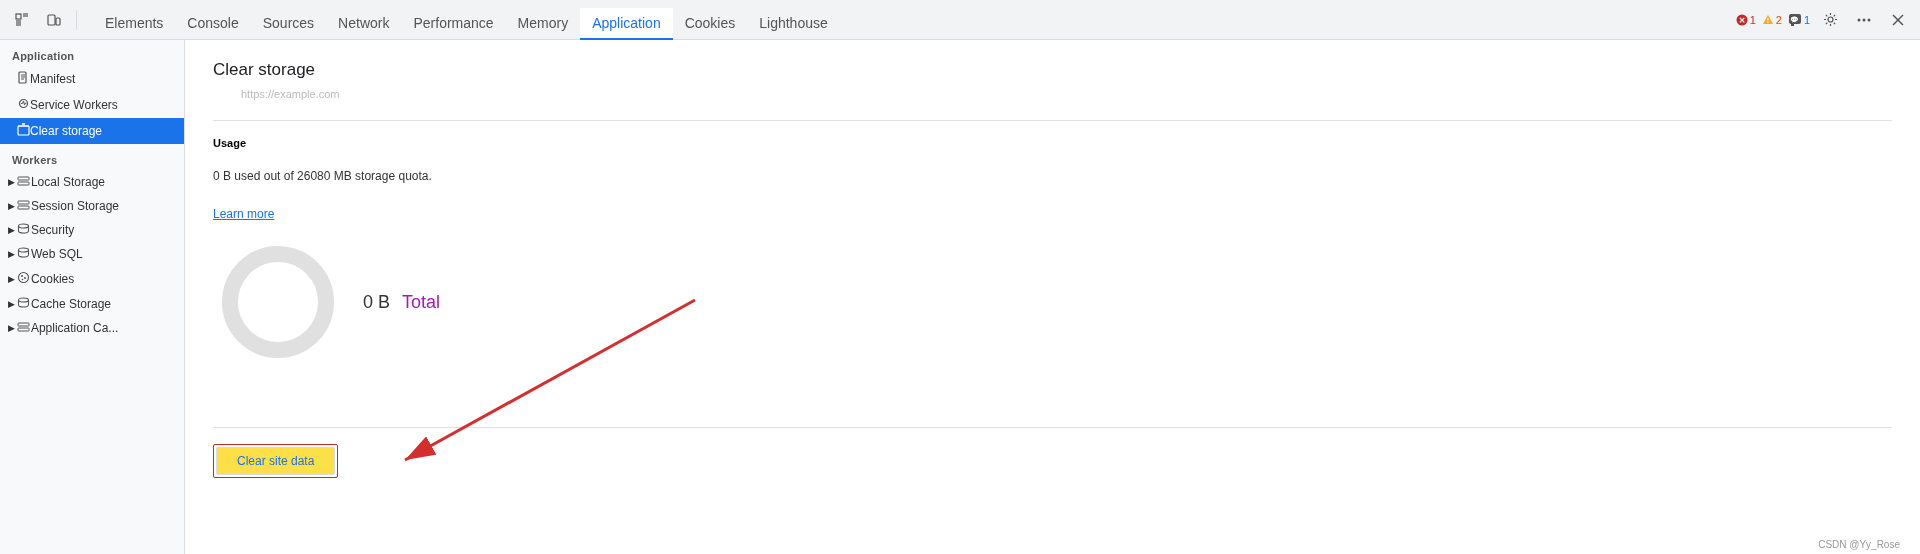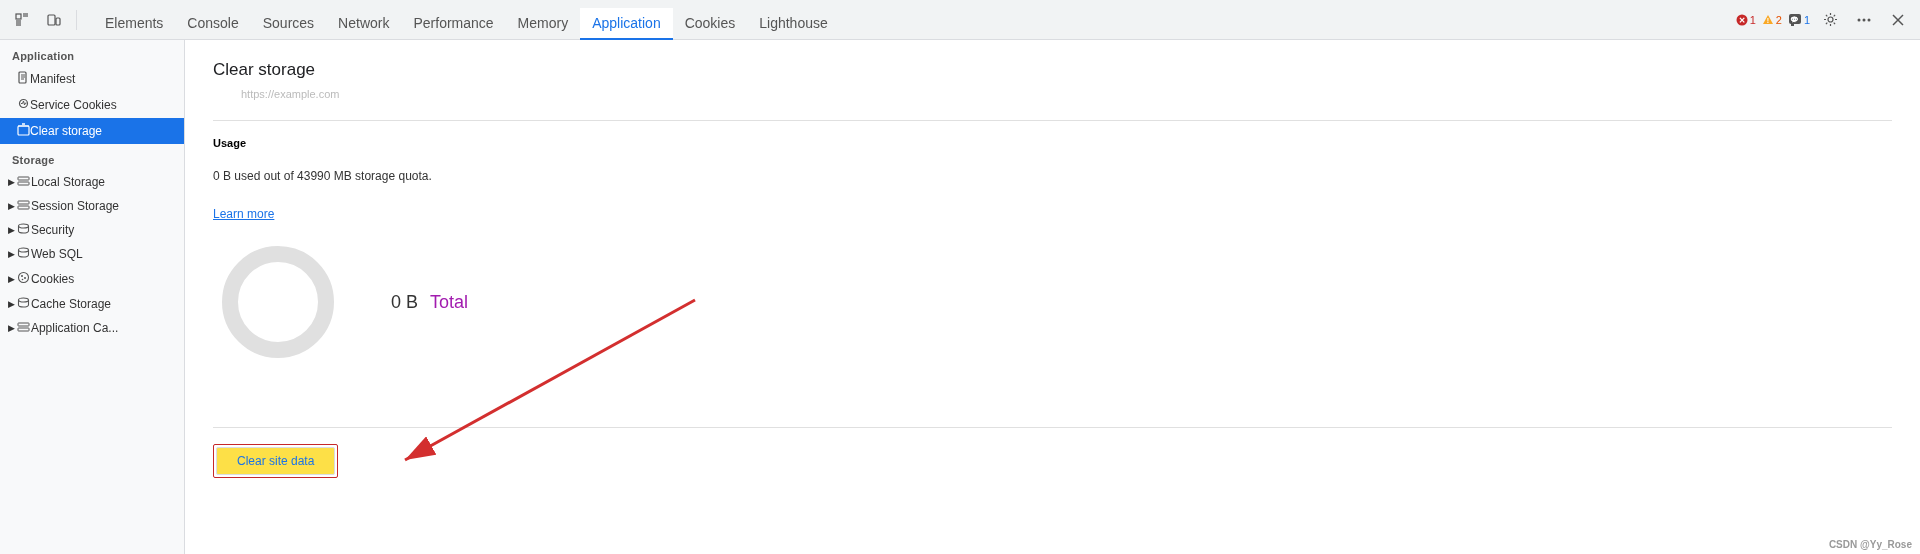--- a/index.html
+++ b/index.html
@@ -56,40 +56,40 @@
     .content { flex: 1; background: white; overflow-y: auto; padding: 20px 28px; position: relative; }
 
     .page-title { font-size: 17px; font-weight: 400; color: #202124; margin-bottom: 8px; }
     .url-text { font-size: 11px; color: #aaa; margin-bottom: 20px; margin-left: 28px; }
     .section-divider { border: none; border-top: 1px solid #e0e0e0; margin: 16px 0; }
     .usage-label { font-size: 11px; font-weight: 600; color: #000000; margin-bottom: 20px; }
     .usage-text { font-size: 12px; color: #333; margin-bottom: 6px; }
     .learn-more { color: #1a73e8; text-decoration: underline; font-size: 12px; cursor: pointer; display: inline-block; margin-bottom: 16px; margin-top: 18px; }
 
     
-    .chart-area { display: flex; align-items: center; gap: 48px; margin-bottom: 32px; }
+    .chart-area { display: flex; align-items: center; gap: 20px; margin-bottom: 32px; }
     .donut-container { width: 130px; height: 130px; position: relative; }
     .donut-svg { width: 130px; height: 130px; }
     .chart-total { display: flex; gap: 12px; align-items: center; }
     .chart-total-value { font-size: 18px; font-weight: 500; color: #333; }
     .chart-total-label { font-size: 18px; color: #a21caf; }
 
     
     .button-area { border-top: 1px solid #e0e0e0; padding-top: 16px; margin-top: 16px; }
     .clear-btn-wrapper {
       display: inline-block; border: 1px solid #c62828;
       border-radius: 2px; padding: 2px;
     }
     .clear-btn {
       background: #fde047; border: 1px solid #dadce0;
       padding: 6px 20px; font-size: 12px; color: #1a73e8;
       cursor: pointer; border-radius: 2px;
     }
 
-    .watermark { position: absolute; bottom: 4px; right: 8px; font-size: 10px; color: #999; font-weight: bold; }
+    .watermark { position: absolute; bottom: 4px; right: 20px; font-size: 10px; color: #999; }
 
     
     .sidebar::-webkit-scrollbar { width: 6px; }
     .sidebar::-webkit-scrollbar-thumb { background: #c0c0c0; border-radius: 3px; }
     .content::-webkit-scrollbar { width: 6px; }
     .content::-webkit-scrollbar-thumb { background: #c0c0c0; border-radius: 3px; }
   </style>
 </head>
 <body>
 
@@ -200,34 +200,34 @@
       </span>
       <span>Manifest</span>
     </div>
     <div class="sidebar-item">
       <span class="icon">
         <svg width="13" height="13" viewBox="0 0 13 13">
             <circle cx="6.5" cy="6.5" r="4" fill="none" stroke="#555" stroke-width="1.2"></circle>
             <path d="M4 6.5h1.5L6.5 4l1 4 1-2h1" stroke="#555" stroke-width="1" fill="none"></path>
           </svg>
       </span>
-      <span>Service Cookies</span>
+      <span>Service Workers</span>
     </div>
     <div class="sidebar-item active">
       <span class="icon">
         <svg width="13" height="13" viewBox="0 0 13 13">
             <rect x="1" y="3" width="11" height="9" rx="1" fill="none" stroke="white" stroke-width="1.2"></rect>
             <line x1="1" y1="3" x2="12" y2="3" stroke="white" stroke-width="1.2"></line>
             <line x1="5" y1="1" x2="8" y2="1" stroke="white" stroke-width="1.5"></line>
           </svg>
       </span>
       <span>Clear storage</span>
     </div>
 
-    <div class="sidebar-section-label">Storage</div>
+    <div class="sidebar-section-label">Workers</div>
     <div class="sidebar-item has-arrow">
       <span class="arrow">▶</span>
       <span class="icon">
         <svg width="13" height="10" viewBox="0 0 13 10">
             <rect x="1" y="1" width="11" height="3" rx="0.5" fill="none" stroke="#555" stroke-width="1"></rect>
             <rect x="1" y="6" width="11" height="3" rx="0.5" fill="none" stroke="#555" stroke-width="1"></rect>
           </svg>
       </span>
       <span>Local Storage</span>
     </div>
@@ -296,21 +296,21 @@
     </div>
   </div>
 
   <div class="content" style="position: relative;">
     <h1 class="page-title">Clear storage</h1>
     <div class="url-text" style="color:#bbb; font-size:11px;">https://example.com</div>
 
     <hr class="section-divider">
 
     <div class="usage-label">Usage</div>
-    <div class="usage-text">0 B used out of 43990 MB storage quota.</div>
+    <div class="usage-text">0 B used out of 26080 MB storage quota.</div>
     <a class="learn-more" href="#">Learn more</a>
 
     
     <div class="chart-area">
       <div class="donut-container">
         <svg class="donut-svg" viewBox="0 0 130 130">
           <circle cx="65" cy="65" r="48" fill="none" stroke="#e0e0e0" stroke-width="16"></circle>
         </svg>
       </div>
       <div class="chart-total">

